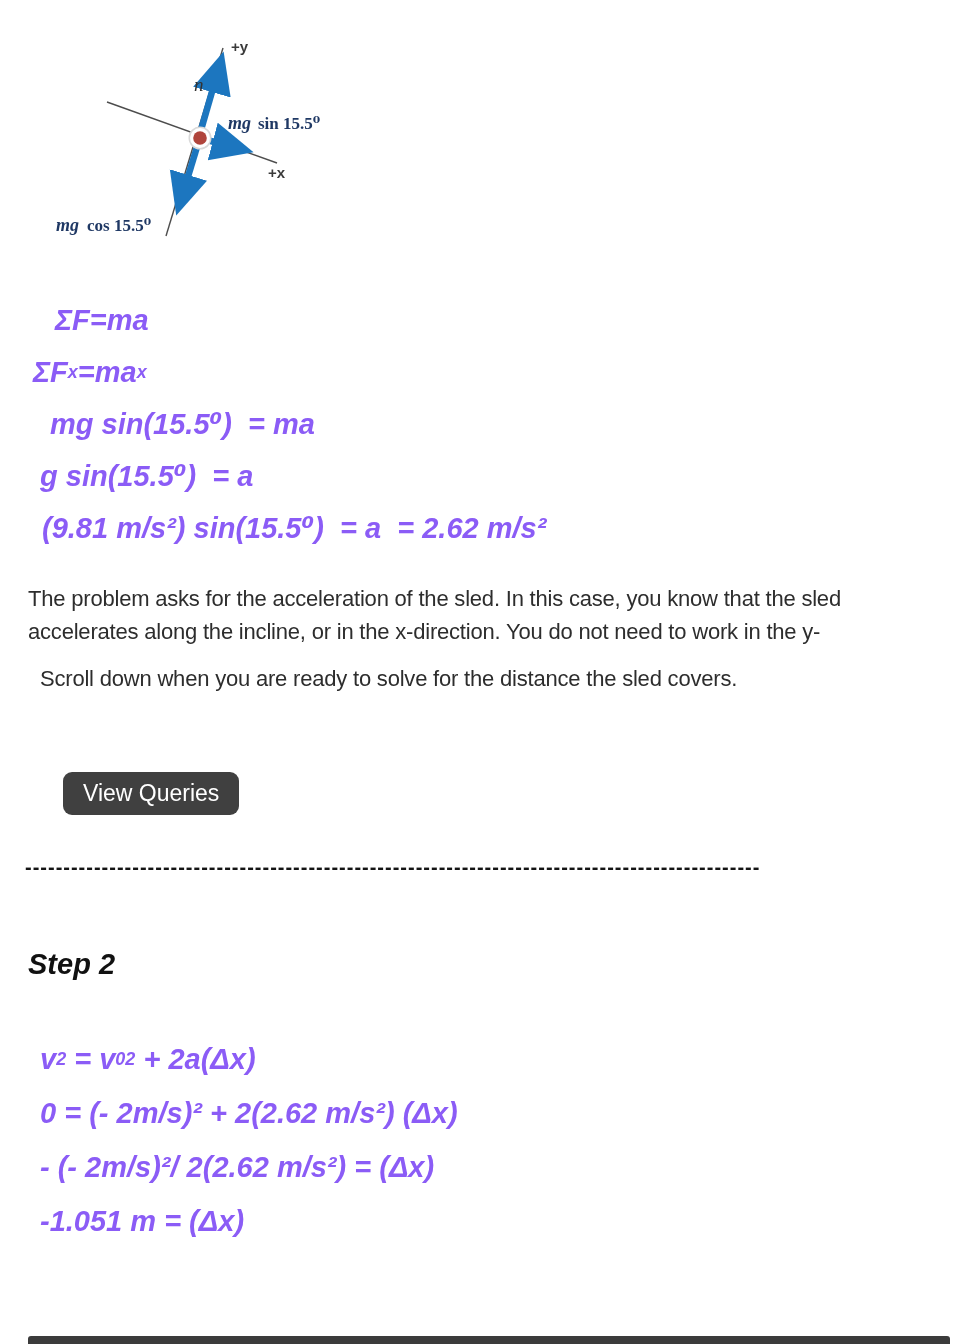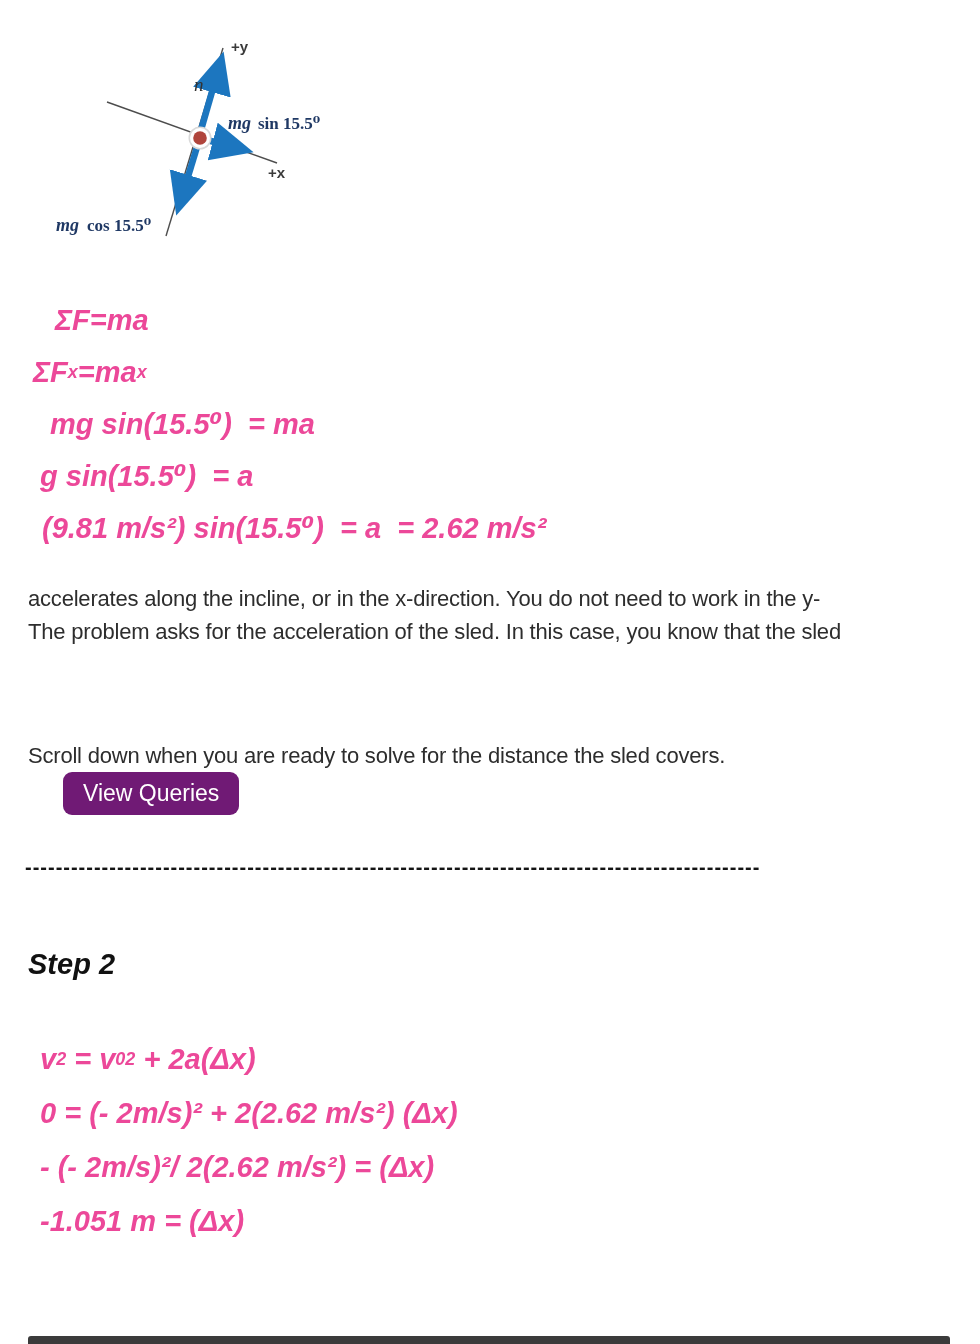--- a/index.html
+++ b/index.html
@@ -3,46 +3,46 @@
 <meta charset="utf-8">
 <style>
   html,body{margin:0;padding:0;background:#fff;}
   .page{position:relative;width:980px;height:1344px;background:#ffffff;overflow:hidden;
         font-family:"Liberation Sans",sans-serif;color:#2d2d2d;}
 
   
   .fbd{position:absolute;left:0;top:0;width:400px;height:260px;}
 
   
-  .eq-block{position:absolute;left:0;color:#ec4899;
+  .eq-block{position:absolute;left:0;color:#8b5cf6;
             font-family:"Liberation Sans","DejaVu Sans",sans-serif;
             font-weight:bold;font-style:italic;font-size:29px;}
   .eq-block .eq-line{height:52px;display:flex;align-items:center;white-space:pre;}
   .step1-eqs{top:294px;}
   .step1-eqs .i1{padding-left:55px;}
   .step1-eqs .i2{padding-left:33px;}
   .step1-eqs .i3{padding-left:50px;}
   .step1-eqs .i4{padding-left:40px;}
   .step1-eqs .i5{padding-left:42px;font-style:italic;}
   .step2-eqs{top:1032px;}
   .step2-eqs .eq-line{height:54px;padding-left:40px;}
   .eq-block sub{font-size:0.62em;vertical-align:-0.25em;font-style:italic;}
   .eq-block sup{font-size:0.62em;vertical-align:0.5em;font-style:italic;}
 
   
   .para{position:absolute;left:28px;font-size:22px;line-height:32.5px;
         letter-spacing:-0.2px;color:#2d2d2d;}
   .para .tline{white-space:nowrap;}
   .para-1{top:583px;}
-  .para-2{top:740px;}
+  .para-2{top:663px;margin-left:12px;}
   .conclusion{top:1292px;}
 
   
   .view-queries{position:absolute;left:63px;top:772px;height:43px;
-        background:#701a75;color:#ffffff;border:none;border-radius:9px;
+        background:#404040;color:#ffffff;border:none;border-radius:9px;
         font-family:"Liberation Sans",sans-serif;font-size:23px;
         padding:0 20px;display:flex;align-items:center;cursor:pointer;}
 
   
   .dashes{position:absolute;left:25px;top:856px;width:780px;overflow:hidden;
         white-space:nowrap;font-size:20px;font-weight:bold;letter-spacing:1px;
         color:#141414;}
 
   
   .step-heading{position:absolute;left:28px;top:948px;font-size:29px;
@@ -88,22 +88,22 @@
 
   <div class="eq-block step1-eqs">
     <div class="eq-line i1">ΣF=ma</div>
     <div class="eq-line i2"><span>ΣF</span><sub>x</sub><span>=ma</span><sub>x</sub></div>
     <div class="eq-line i3">mg sin(15.5⁰)  = ma</div>
     <div class="eq-line i4">g sin(15.5⁰)  = a</div>
     <div class="eq-line i5">(9.81 m/s²) sin(15.5⁰)  = a  = 2.62 m/s²</div>
   </div>
 
   <div class="para para-1">
+    <div class="tline">The problem asks for the acceleration of the sled. In this case, you know that the sled</div>
     <div class="tline">accelerates along the incline, or in the x-direction. You do not need to work in the y-</div>
-    <div class="tline">The problem asks for the acceleration of the sled. In this case, you know that the sled</div>
   </div>
 
   <div class="para para-2">
     <div class="tline">Scroll down when you are ready to solve for the distance the sled covers.</div>
   </div>
 
   <button class="view-queries">
     <span>View Queries</span>
   </button>
 

